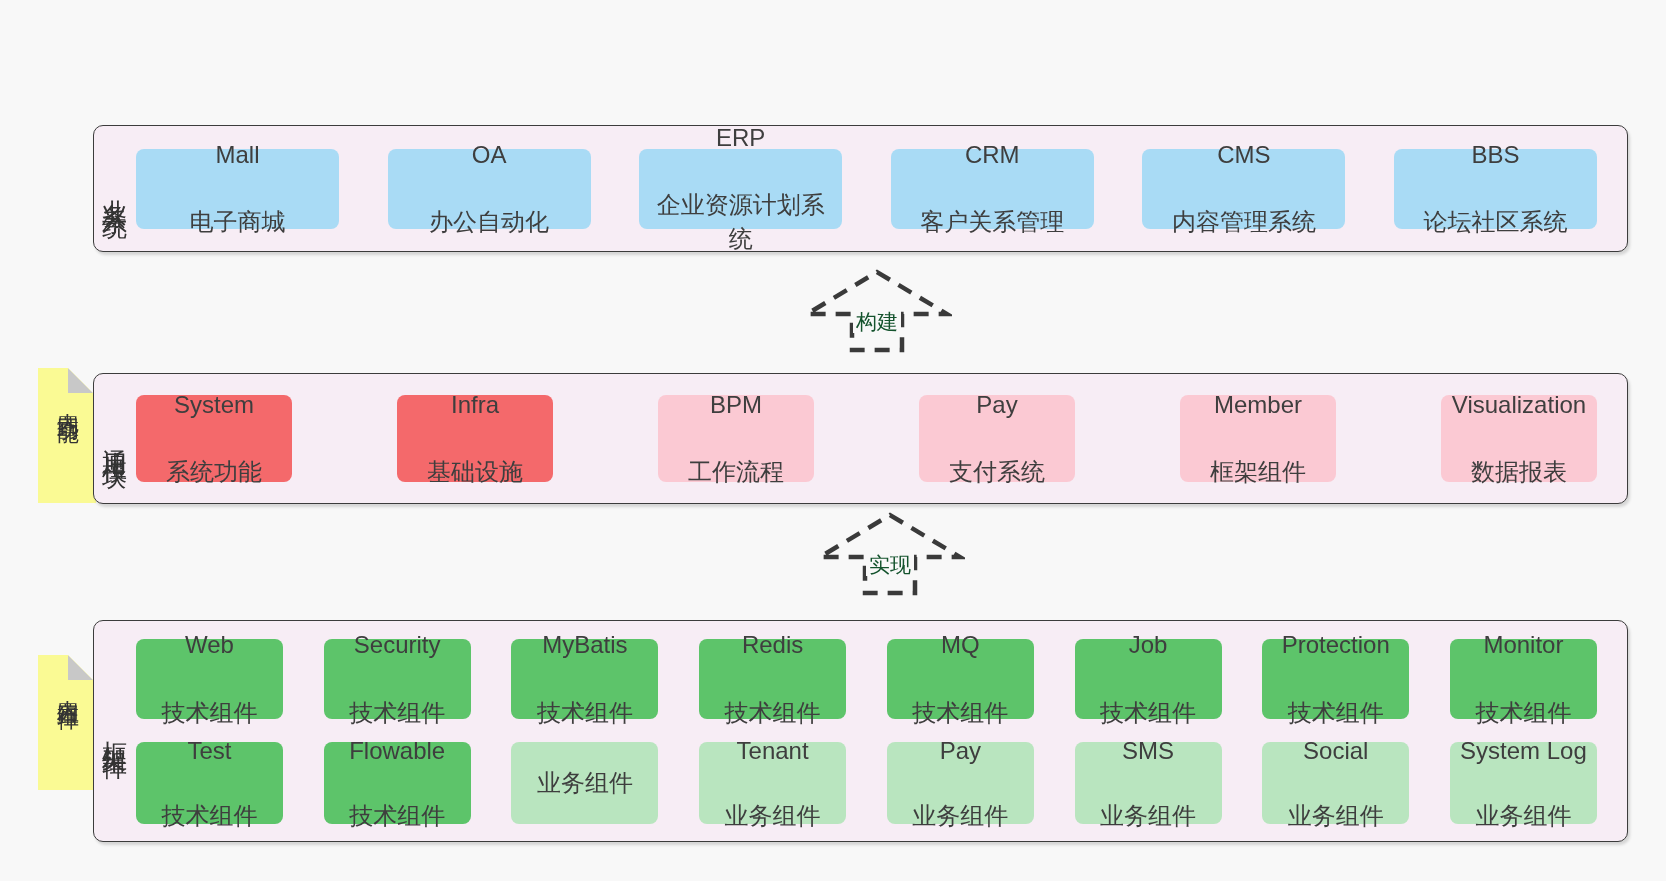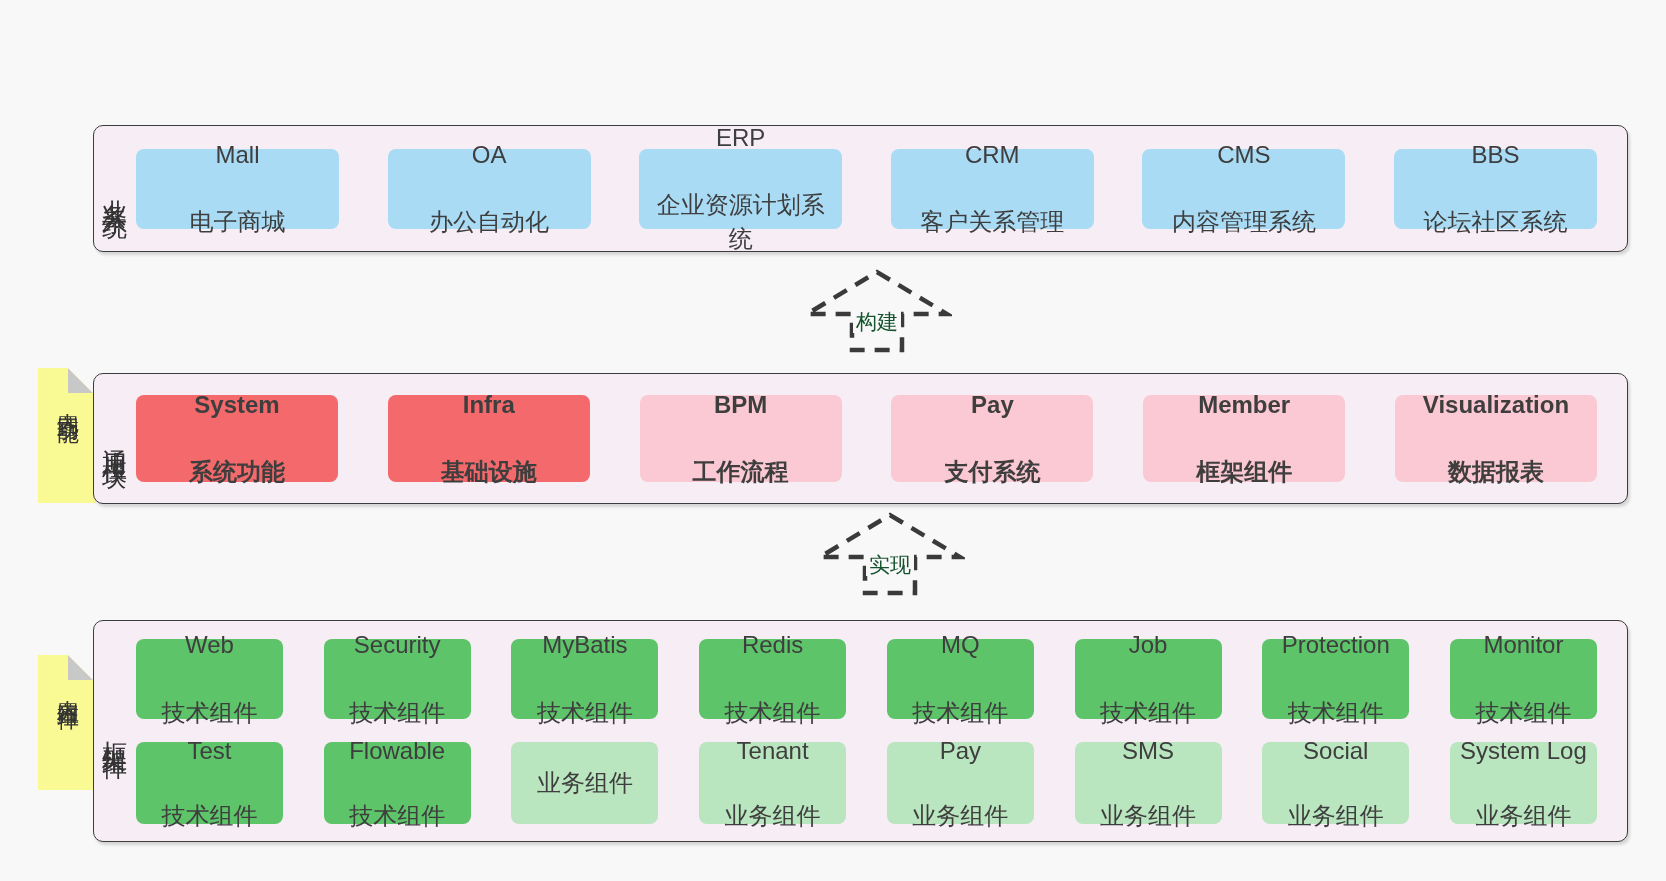--- a/index.html
+++ b/index.html
@@ -76,21 +76,21 @@
     flex-direction:column;
     align-items:center;
     justify-content:center;
     text-align:center;
     font-size: 24px;
     line-height: 1.42;
     padding: 0 6px;
     gap: 33px;
   }
   .band-top .box  { width:203px; height:80px; }
-  .band-mid .box  { width:202px; height:87px;font-weight:bold; }
+  .band-mid .box  { width:156px; height:87px; }
   .band-bottom .box { width:147px; height:80px; }
   .band-bottom .row-2 .box { height:82px; line-height:1.3; }
   .c-blue  { background: var(--blue); }
   .c-red   { background: var(--red); }
   .c-pink  { background: var(--pink); align-items: center; }
   .c-green { background: var(--green); }
   .c-green-light { background: var(--green-light); }
 
   
   .sticky {

